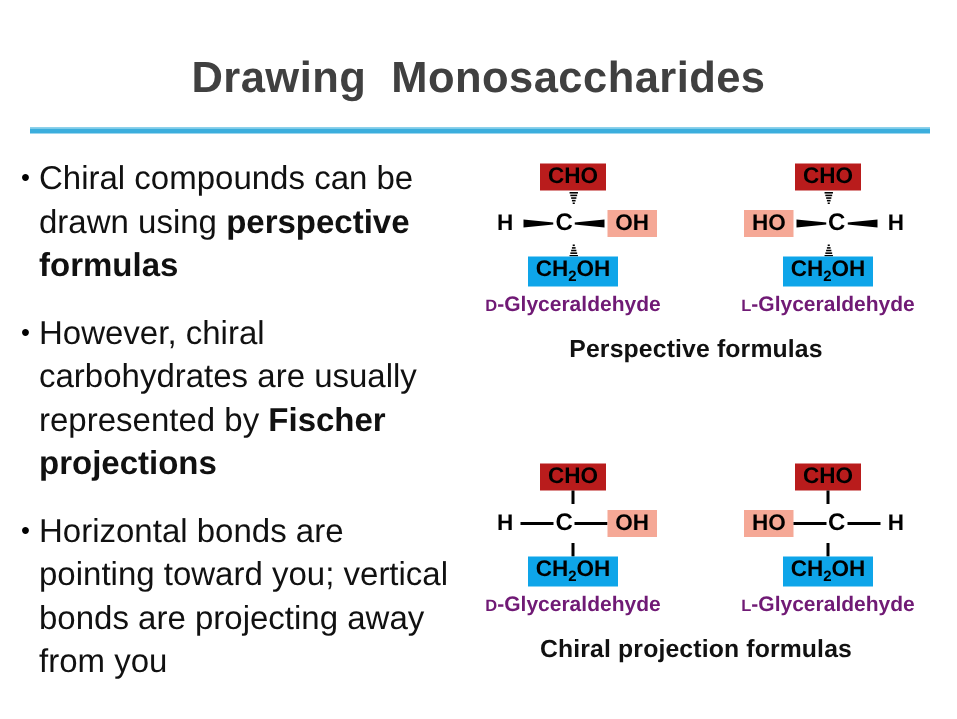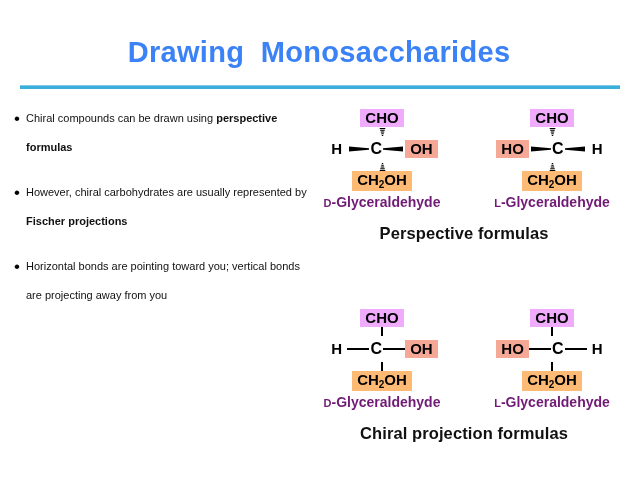--- a/index.html
+++ b/index.html
@@ -17,21 +17,21 @@
 
   
   .slide-title {
     position: absolute;
     top: 36px;
     left: 0;
     width: 638px;
     text-align: center;
     font-size: 29px;
     font-weight: bold;
-    color: #3b82f6;
+    color: #404040;
     letter-spacing: 0.3px;
     white-space: pre;
   }
   .title-rule {
     position: absolute;
     top: 85px;
     left: 20px;
     width: 600px;
     height: 3px;
     background: #3BAEDD;
@@ -53,21 +53,21 @@
   .bullet-dot {
     flex: 0 0 auto;
     width: 18px;
     font-size: 17px;
     line-height: 29px;
     color: #000;
     text-align: center;
   }
   .bullet-text {
     flex: 1 1 auto;
-    font-size: 11px;
+    font-size: 22px;
     line-height: 29px;
     color: #111;
   }
   .bullet-text b { font-weight: bold; }
 
   
   .figure-block {
     position: absolute;
     width: 348px;
     left: 290px;
@@ -89,23 +89,23 @@
   
   .chip {
     font-size: 15px;
     font-weight: bold;
     color: #000;
     padding: 1px 5px 2px 5px;
     line-height: 15px;
     display: inline-block;
     white-space: nowrap;
   }
-  .chip.yellow { background: #f0abfc; }
+  .chip.yellow { background: #b91c1c; }
   .chip.salmon { background: #F5A896; }
-  .chip.blue   { background: #fdba74; }
+  .chip.blue   { background: #0ea5e9; }
   .chip.plain  { background: transparent; }
   .chip sub {
     font-size: 10px;
     vertical-align: baseline;
     position: relative;
     bottom: -3px;
   }
 
   .row-top, .row-bot {
     display: flex;

